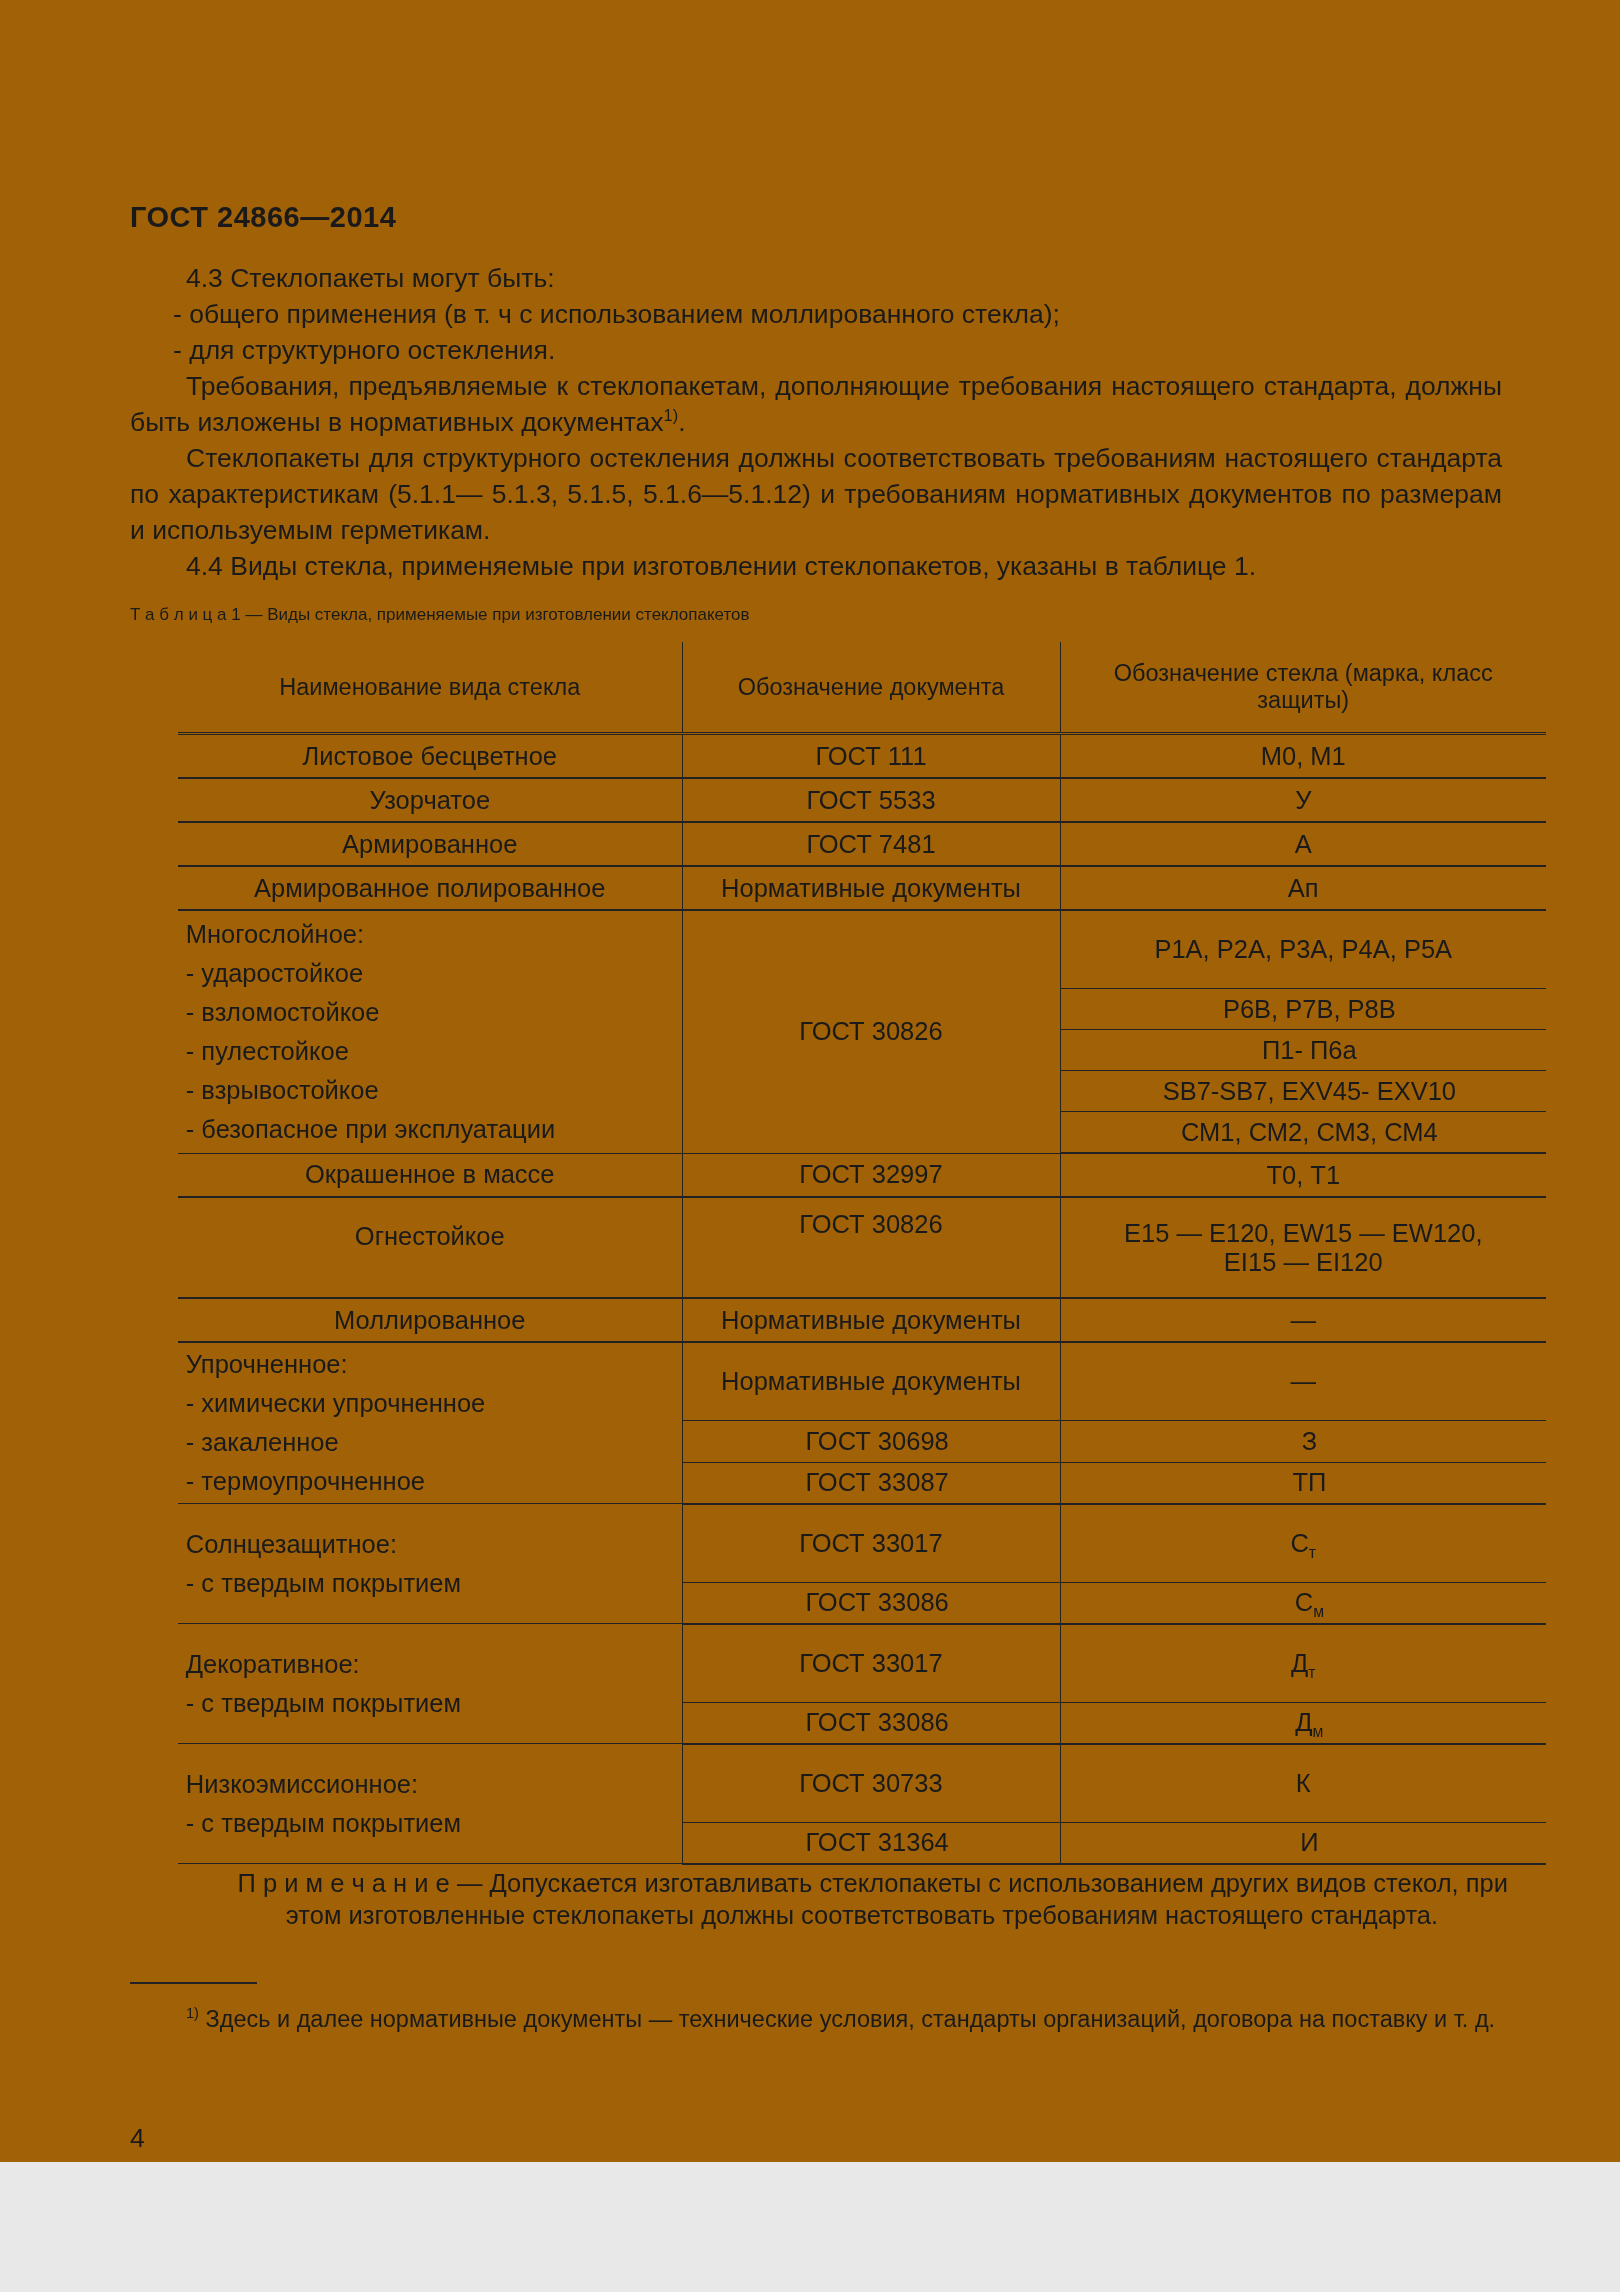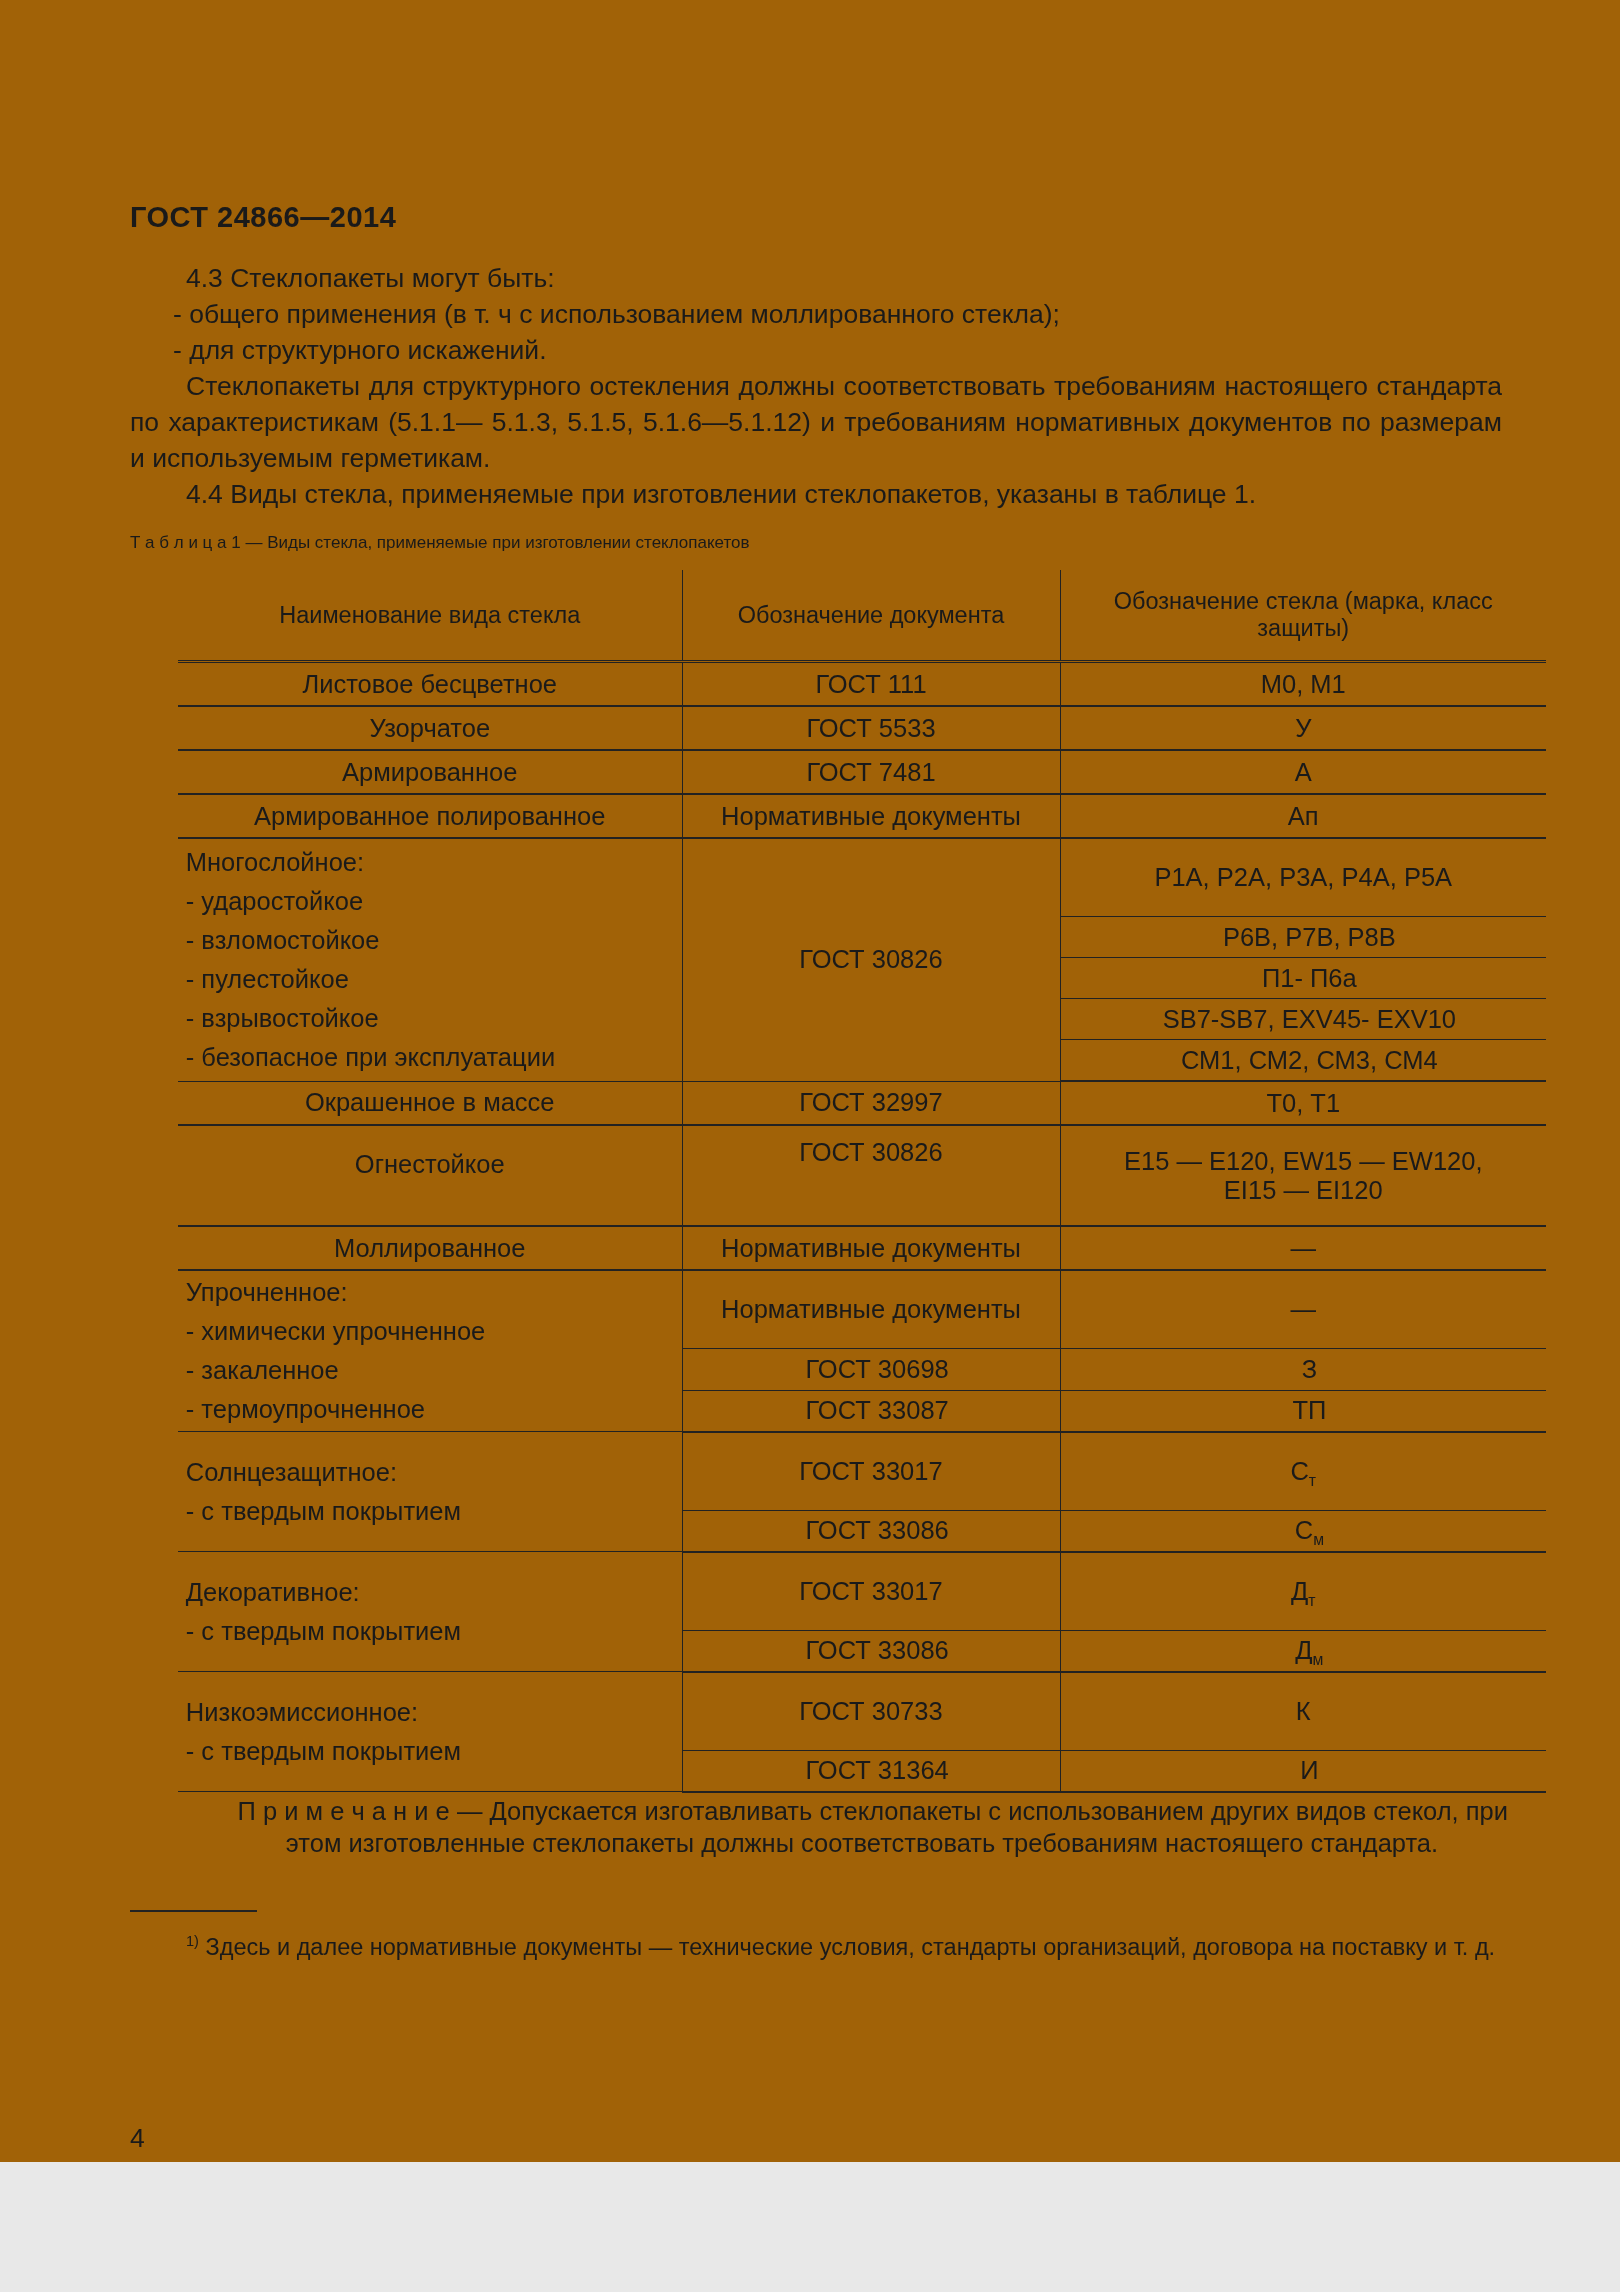--- a/index.html
+++ b/index.html
@@ -71,21 +71,22 @@
 </head>
 <body>
 
 <div class="page">
   <div class="content">
 
     <div class="doc-title">ГОСТ 24866—2014</div>
 
     <p class="body noj">4.3  Стеклопакеты могут быть:</p>
     <div class="li">-  общего применения (в т. ч с использованием моллированного стекла);</div>
-    <div class="li">-  для структурного искажений.</div>
+    <div class="li">-  для структурного остекления.</div>
+    <p class="body"><span>Требования, предъявляемые к стеклопакетам, дополняющие требования настоящего стандарта, должны быть изложены в нормативных документах</span><sup>1)</sup><span>.</span></p>
     <p class="body">Стеклопакеты для структурного остекления должны соответствовать требованиям настоящего стандарта по характеристикам (5.1.1— 5.1.3, 5.1.5, 5.1.6—5.1.12) и требованиям нормативных документов по размерам и используемым герметикам.</p>
     <p class="body noj">4.4  Виды стекла, применяемые при изготовлении стеклопакетов, указаны в таблице 1.</p>
 
     <div class="tcaption"><span>Т а б л и ц а  1</span> <span>— Виды стекла, применяемые при изготовлении стеклопакетов</span></div>
 
     <table class="gost">
       <colgroup>
         <col style="width:506px">
           <col style="width:378px">
           <col style="width:488px">

